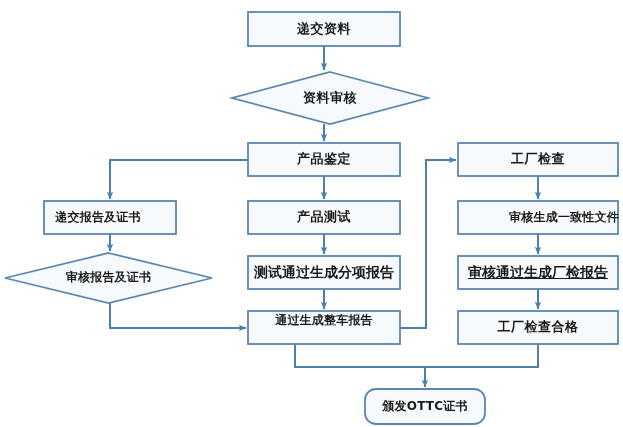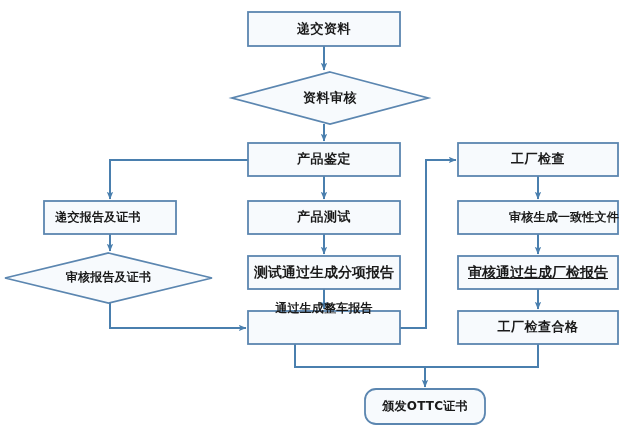--- a/index.html
+++ b/index.html
@@ -124,21 +124,21 @@
   <div class="node-label" style="left:248px; top:12px; width:152px; height:34px;">递交资料</div>
 
   <div class="node-label" style="left:232px; top:72px; width:196px; height:52px;">资料审核</div>
 
   <div class="node-label" style="left:248px; top:143px; width:152px; height:33px;">产品鉴定</div>
 
   <div class="node-label" style="left:248px; top:201px; width:152px; height:33px;text-align:right;">产品测试</div>
 
   <div class="node-label tiny" style="left:248px; top:256px; width:152px; height:33px;">测试通过生成分项报告</div>
 
-  <div class="node-label small" style="left:248px; top:299px; width:152px; height:20px;">通过生成整车报告</div>
+  <div class="node-label small" style="left:248px; top:311px; width:152px; height:20px;">通过生成整车报告</div>
 
   <div class="node-label small" style="left:32px; top:201px; width:132px; height:33px;">递交报告及证书</div>
 
   <div class="node-label small" style="left:5px; top:253px; width:207px; height:50px;">审核报告及证书</div>
 
   <div class="node-label" style="left:458px; top:143px; width:160px; height:33px;">工厂检查</div>
 
   <div class="node-label small" style="left:458px; top:201px; width:160px; height:33px;margin-left:26px;">审核生成一致性文件</div>
 
   <div class="node-label tiny" style="left:458px; top:256px; width:160px; height:33px;text-decoration:underline;">审核通过生成厂检报告</div>

